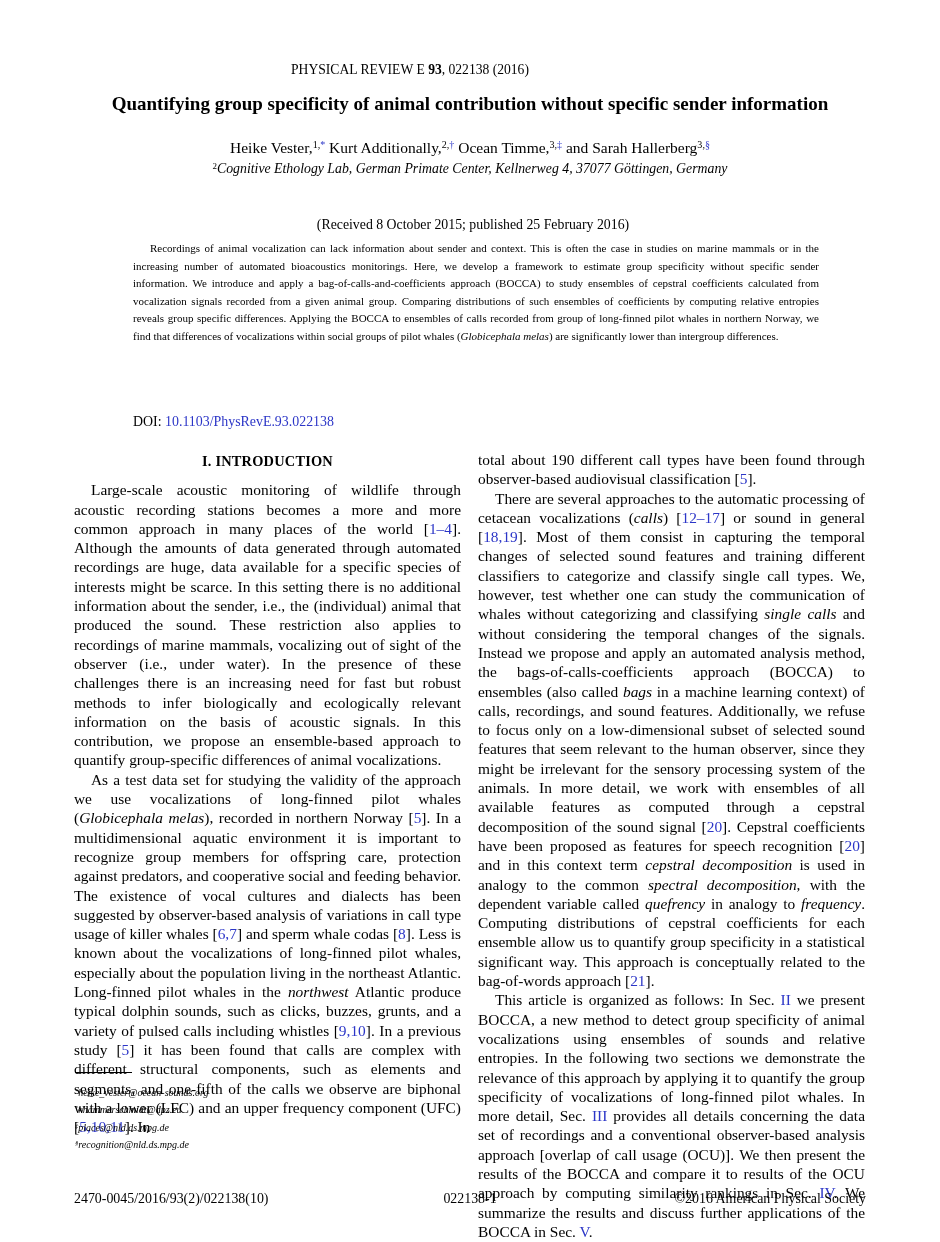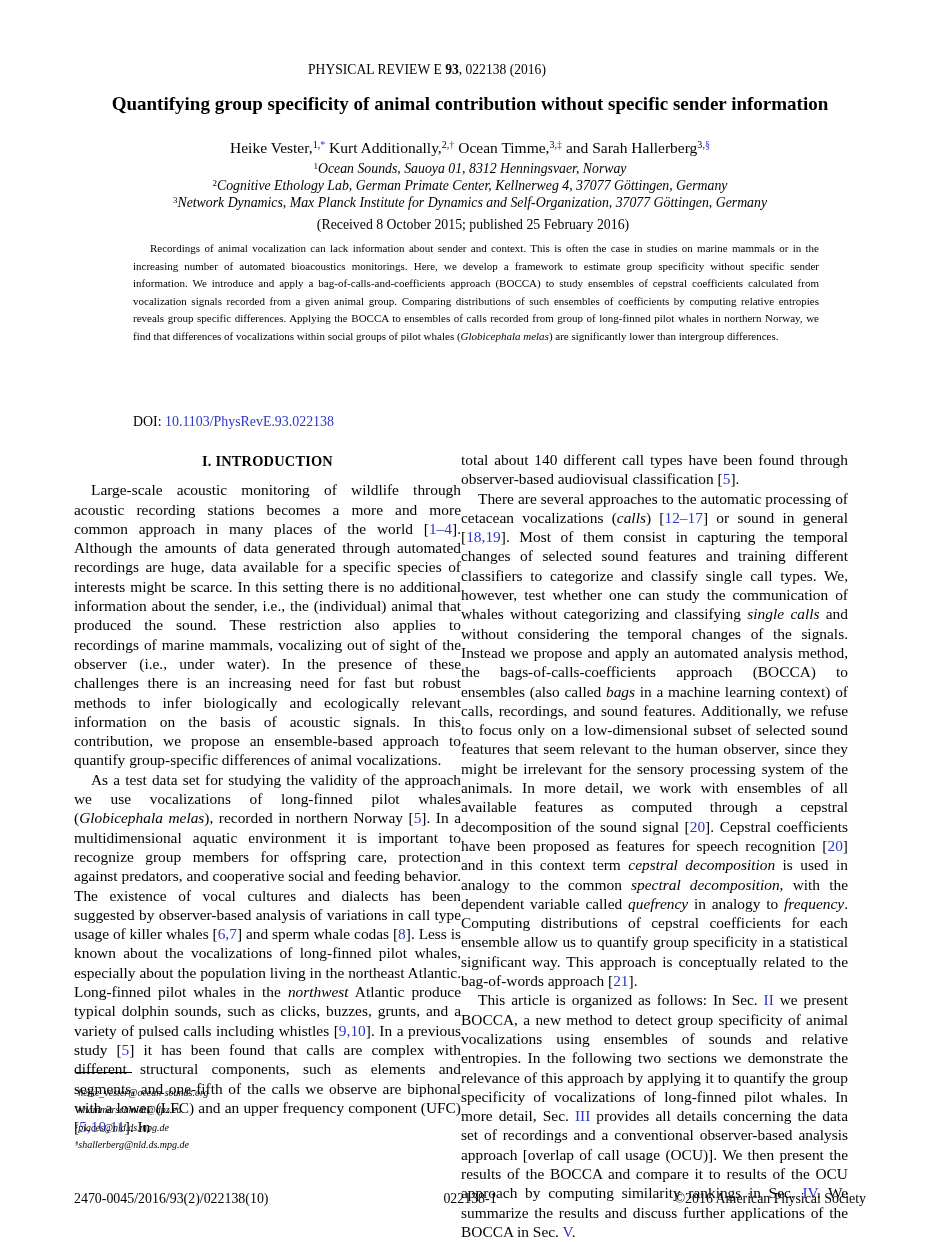--- a/index.html
+++ b/index.html
@@ -6,28 +6,28 @@
   body{
     width:940px;height:1242px;position:relative;background:#ffffff;color:#000;
     font-family:"Liberation Serif", serif;
     -webkit-font-smoothing:antialiased;
   }
   .center{text-align:center;}
   .b{font-weight:bold;}
   .i{font-style:italic;}
   .ref{color:#2b35c7;}
   .sup{font-size:0.65em;position:relative;top:-0.45em;line-height:0;}
-  #journal-header{position:absolute;top:62px;left:0;width:820px;font-size:13.6px;padding-left:17px;}
+  #journal-header{position:absolute;top:62px;left:0;width:820px;font-size:13.6px;}
   #page-title{position:absolute;top:93px;left:0;width:940px;font-size:19px;font-weight:bold;white-space:nowrap;}
   #authors{position:absolute;top:139px;left:0;width:940px;font-size:15.5px;white-space:nowrap;}
   #affiliations{position:absolute;top:160px;left:0;width:940px;font-size:13.8px;line-height:17.2px;}
   #received{position:absolute;top:217px;left:3px;width:940px;font-size:13.8px;}
   #abstract{position:absolute;top:240px;left:133px;width:686px;font-size:11px;line-height:17.5px;text-align:justify;text-indent:17px;}
   #doi-line{position:absolute;top:414px;left:133px;font-size:13.9px;}
-  #columns{position:absolute;top:450px;left:74px;width:792px;display:flex;}
+  #columns{position:absolute;top:450px;left:74px;width:792px;display:flex;gap:17px;}
   .col{width:387px;font-size:15.4px;line-height:19.3px;}
   .para{text-align:justify;text-indent:17px;margin:0;}
   .para.noindent{text-indent:0;}
   #section-heading{font-weight:bold;font-size:14.4px;text-align:center;margin:2px 0 9px 0;letter-spacing:0.2px;}
   #footnotes{position:absolute;top:1072px;left:75px;font-size:10px;line-height:17.4px;font-style:italic;}
   #footnote-rule{border-top:1px solid #000;width:57px;margin-bottom:11px;}
   #footer{position:absolute;top:1191px;left:74px;width:792px;font-size:13.9px;}
   #footer .fleft{position:absolute;left:0;}
   #footer .fcenter{position:absolute;left:50%;transform:translateX(-50%);}
   #footer .fright{position:absolute;right:0;}
@@ -35,51 +35,49 @@
 </head>
 <body>
 
 <div id="journal-header" class="center"><span>PHYSICAL REVIEW E </span><span class="b">93</span><span>, 022138 (2016)</span></div>
 
 <div id="page-title" class="center">Quantifying group specificity of animal contribution without specific sender information</div>
 
 <div id="authors" class="center"><span>Heike Vester,</span><span class="sup">1,</span><span class="sup ref">*</span><span> Kurt Additionally,</span><span class="sup">2,</span><span class="sup ref">†</span><span> Ocean Timme,</span><span class="sup">3,</span><span class="sup ref">‡</span><span> and Sarah Hallerberg</span><span class="sup">3,</span><span class="sup ref">§</span></div>
 
 <div id="affiliations">
-  <div class="center"><span class="sup">1</span><span class="i">Ocean Sounds, Sauoya 01, 8312 Henningsvaer, Norway</span></div>
   <div class="center"><span class="sup">2</span><span class="i">Cognitive Ethology Lab, German Primate Center, Kellnerweg 4, 37077 Göttingen, Germany</span></div>
-  <div class="center"><span class="sup">3</span><span class="i">Network Dynamics, Max Planck Institute for Dynamics and Self-Organization, 37077 Göttingen, Germany</span></div>
 </div>
 
 <div id="received" class="center">(Received 8 October 2015; published 25 February 2016)</div>
 
 <div id="abstract"><span>Recordings of animal vocalization can lack information about sender and context. This is often the case in studies on marine mammals or in the increasing number of automated bioacoustics monitorings. Here, we develop a framework to estimate group specificity without specific sender information. We introduce and apply a bag-of-calls-and-coefficients approach (BOCCA) to study ensembles of cepstral coefficients calculated from vocalization signals recorded from a given animal group. Comparing distributions of such ensembles of coefficients by computing relative entropies reveals group specific differences. Applying the BOCCA to ensembles of calls recorded from group of long-finned pilot whales in northern Norway, we find that differences of vocalizations within social groups of pilot whales (</span><span class="i">Globicephala melas</span><span>) are significantly lower than intergroup differences.</span></div>
 
 <div id="doi-line">
   <span>DOI: </span><span class="ref">10.1103/PhysRevE.93.022138</span>
 </div>
 
 <div id="columns">
   <div class="col">
     <div id="section-heading">I. INTRODUCTION</div>
     <p class="para"><span>Large-scale acoustic monitoring of wildlife through acoustic recording stations becomes a more and more common approach in many places of the world [</span><span class="ref">1–4</span><span>]. Although the amounts of data generated through automated recordings are huge, data available for a specific species of interests might be scarce. In this setting there is no additional information about the sender, i.e., the (individual) animal that produced the sound. These restriction also applies to recordings of marine mammals, vocalizing out of sight of the observer (i.e., under water). In the presence of these challenges there is an increasing need for fast but robust methods to infer biologically and ecologically relevant information on the basis of acoustic signals. In this contribution, we propose an ensemble-based approach to quantify group-specific differences of animal vocalizations.</span></p>
     <p class="para"><span>As a test data set for studying the validity of the approach we use vocalizations of long-finned pilot whales (</span><span class="i">Globicephala melas</span><span>), recorded in northern Norway [</span><span class="ref">5</span><span>]. In a multidimensional aquatic environment it is important to recognize group members for offspring care, protection against predators, and cooperative social and feeding behavior. The existence of vocal cultures and dialects has been suggested by observer-based analysis of variations in call type usage of killer whales [</span><span class="ref">6,7</span><span>] and sperm whale codas [</span><span class="ref">8</span><span>]. Less is known about the vocalizations of long-finned pilot whales, especially about the population living in the northeast Atlantic. Long-finned pilot whales in the </span><span class="i">northwest</span><span> Atlantic produce typical dolphin sounds, such as clicks, buzzes, grunts, and a variety of pulsed calls including whistles [</span><span class="ref">9,10</span><span>]. In a previous study [</span><span class="ref">5</span><span>] it has been found that calls are complex with different structural components, such as elements and segments, and one-fifth of the calls we observe are biphonal with a lower (LFC) and an upper frequency component (UFC) [</span><span class="ref">5,10,11</span><span>]. In</span></p>
   </div>
   <div class="col">
-    <p class="para noindent"><span>total about 140 different call types have been found through observer-based audiovisual classification [</span><span class="ref">5</span><span>].</span></p>
+    <p class="para noindent"><span>total about 190 different call types have been found through observer-based audiovisual classification [</span><span class="ref">5</span><span>].</span></p>
     <p class="para"><span>There are several approaches to the automatic processing of cetacean vocalizations (</span><span class="i">calls</span><span>) [</span><span class="ref">12–17</span><span>] or sound in general [</span><span class="ref">18,19</span><span>]. Most of them consist in capturing the temporal changes of selected sound features and training different classifiers to categorize and classify single call types. We, however, test whether one can study the communication of whales without categorizing and classifying </span><span class="i">single calls</span><span> and without considering the temporal changes of the signals. Instead we propose and apply an automated analysis method, the bags-of-calls-coefficients approach (BOCCA) to ensembles (also called </span><span class="i">bags</span><span> in a machine learning context) of calls, recordings, and sound features. Additionally, we refuse to focus only on a low-dimensional subset of selected sound features that seem relevant to the human observer, since they might be irrelevant for the sensory processing system of the animals. In more detail, we work with ensembles of all available features as computed through a cepstral decomposition of the sound signal [</span><span class="ref">20</span><span>]. Cepstral coefficients have been proposed as features for speech recognition [</span><span class="ref">20</span><span>] and in this context term </span><span class="i">cepstral decomposition</span><span> is used in analogy to the common </span><span class="i">spectral decomposition</span><span>, with the dependent variable called </span><span class="i">quefrency</span><span> in analogy to </span><span class="i">frequency</span><span>. Computing distributions of cepstral coefficients for each ensemble allow us to quantify group specificity in a statistical significant way. This approach is conceptually related to the bag-of-words approach [</span><span class="ref">21</span><span>].</span></p>
     <p class="para"><span>This article is organized as follows: In Sec. </span><span class="ref">II</span><span> we present BOCCA, a new method to detect group specificity of animal vocalizations using ensembles of sounds and relative entropies. In the following two sections we demonstrate the relevance of this approach by applying it to quantify the group specificity of vocalizations of long-finned pilot whales. In more detail, Sec. </span><span class="ref">III</span><span> provides all details concerning the data set of recordings and a conventional observer-based analysis approach [overlap of call usage (OCU)]. We then present the results of the BOCCA and compare it to results of the OCU approach by computing similarity rankings in Sec. </span><span class="ref">IV</span><span>. We summarize the results and discuss further applications of the BOCCA in Sec. </span><span class="ref">V</span><span>.</span></p>
   </div>
 </div>
 
 <div id="footnotes">
   <div id="footnote-rule"></div>
   <div><span class="sup">*</span><span>heike_vester@ocean-sounds.org</span></div>
   <div><span class="sup">†</span><span>khammerschmidt@dpz.eu</span></div>
   <div><span class="sup">‡</span><span>places@nld.ds.mpg.de</span></div>
-  <div><span class="sup">§</span><span>shallerberg@nld.ds.mpg.de</span></div>
+  <div><span class="sup">§</span><span>recognition@nld.ds.mpg.de</span></div>
 </div>
 
 <div id="footer">
   <span class="fleft">2470-0045/2016/93(2)/022138(10)</span>
   <span class="fcenter">022138-1</span>
   <span class="fright">©2016 American Physical Society</span>
 </div>
 
 </body></html>

